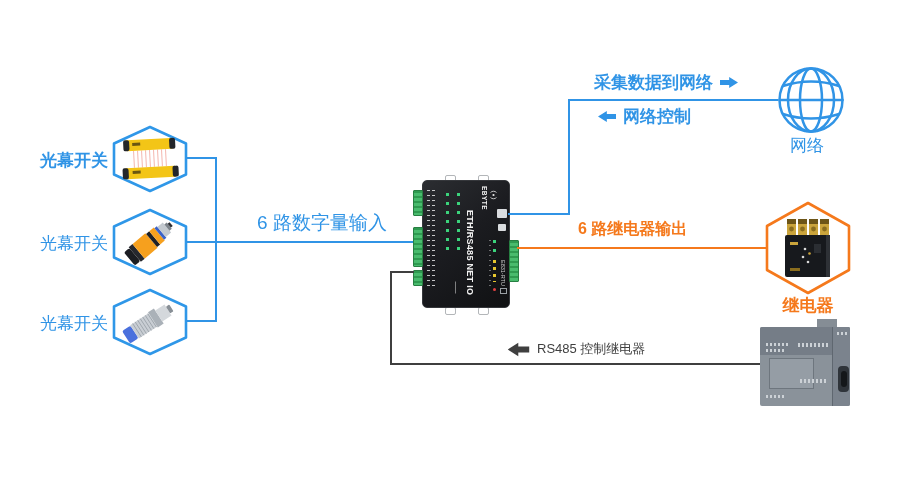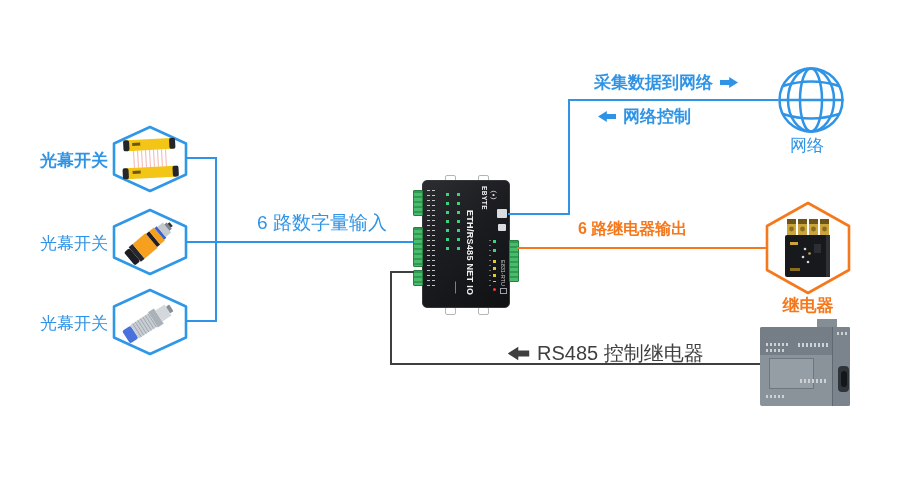--- a/index.html
+++ b/index.html
@@ -17,21 +17,21 @@
   .dark-bg{background:var(--dark,#3f3f3f);}
   
   .blue-t{color:var(--blue,#3094e6);}
   .orange-t{color:var(--orange,#f5791c);}
   .dark-t{color:var(--dark,#3f3f3f);}
   .sensor-label{font-size:17px;font-weight:500;}
   .flow-row{display:flex;align-items:center;gap:7px;white-space:nowrap;}
   .t-input{font-size:19px;font-weight:500;text-align:center;}
   .t-relayline{font-size:16px;font-weight:700;}
   .t-net{font-size:17px;font-weight:600;text-align:right;}
-  .t-rs{font-size:20px;font-weight:500;}
+  .t-rs{font-size:13px;font-weight:500;}
   .t-node{font-size:17px;font-weight:600;text-align:center;}
   .t-plc{font-size:22px;font-weight:500;color:#2a2a2a;text-align:center;}
   .arrow svg{display:block;}
   
   .device{position:absolute;left:412px;top:174px;width:110px;height:142px;}
   .dev-tab{position:absolute;width:11px;height:8px;background:#fff;border:1px solid #b3b6b9;border-radius:2px;box-sizing:border-box;}
   .dev-body{position:absolute;left:10px;top:6px;width:88px;height:128px;border-radius:5px;
     background:linear-gradient(140deg,#2b2d31 0%,#1b1c20 45%,#101113 100%);border:1px solid #35373b;box-sizing:border-box;}
   .gterm{position:absolute;background:repeating-linear-gradient(to bottom,#2f9a50 0 2px,#49bb6d 2px 5px);border:1px solid #277f42;border-radius:1px;box-sizing:border-box;}
   .ticks-w{position:absolute;background:repeating-linear-gradient(to bottom,rgba(255,255,255,.75) 0 1px,transparent 1px 5px);}

